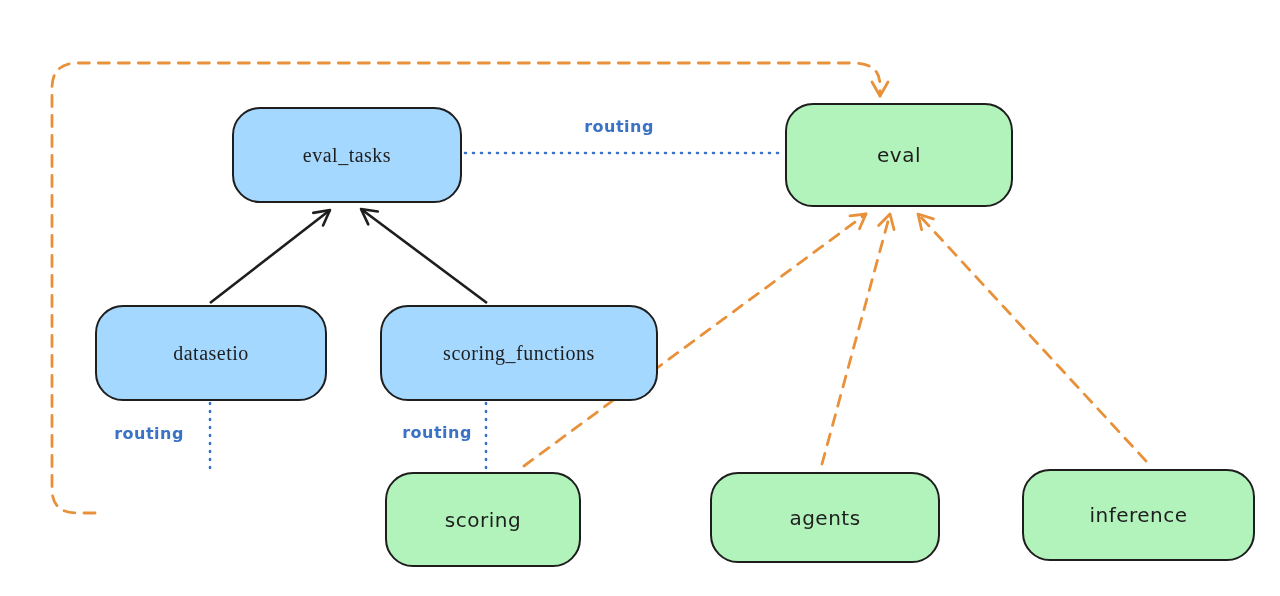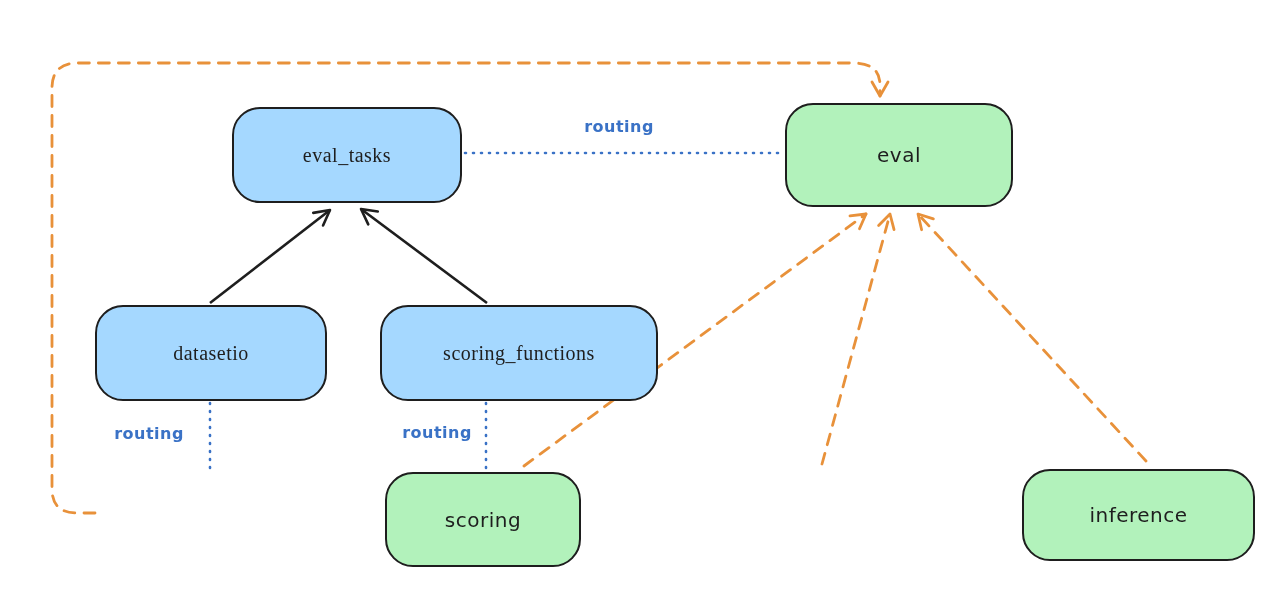--- a/index.html
+++ b/index.html
@@ -97,20 +97,23 @@
 
   <div class="node blue" style="left:380px;top:305px;width:278px;height:96px;">
     <span>scoring_functions</span>
   </div>
 
 
   <div class="node green" style="left:385px;top:472px;width:196px;height:95px;">
     <span>scoring</span>
   </div>
 
+  <div class="node green" style="left:710px;top:472px;width:230px;height:91px;">
+    <span>agents</span>
+  </div>
 
   <div class="node green" style="left:1022px;top:469px;width:233px;height:92px;">
     <span>inference</span>
   </div>
 
   <div class="edge-label" style="left:569px;top:117px;width:100px;">routing</div>
   <div class="edge-label" style="left:99px;top:424px;width:100px;">routing</div>
   <div class="edge-label" style="left:387px;top:423px;width:100px;">routing</div>
 
 </div>

